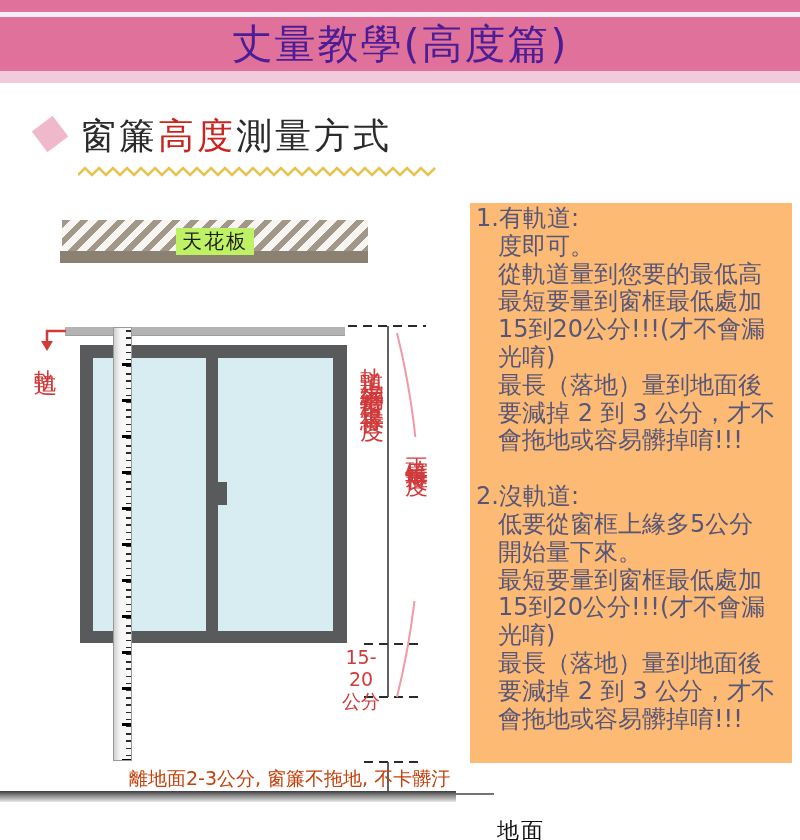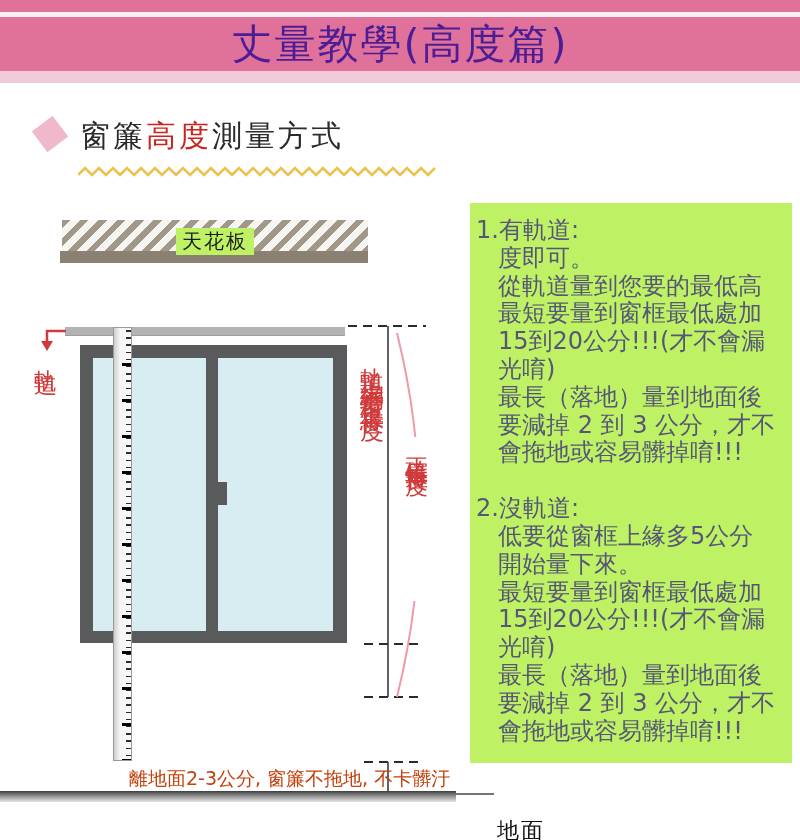--- a/index.html
+++ b/index.html
@@ -11,21 +11,21 @@
 
   
   #band-top{left:0;top:0;width:800px;height:12px;background:#e0719b;}
   #band-gap{left:0;top:12px;width:800px;height:5px;background:#f9eef3;}
   #band-main{left:0;top:17px;width:800px;height:54px;background:#e0719b;
     color:#4c1d95;font-size:41px;line-height:54px;text-align:center;letter-spacing:2px;}
   #band-sub{left:0;top:71px;width:800px;height:12px;background:#f2cbdb;}
 
   
   #diamond{left:37px;top:121px;width:26px;height:26px;background:#f0b9cb;transform:rotate(53deg);}
-  #heading{left:80px;top:110px;width:420px;height:52px;font-size:30px;line-height:52px;
+  #heading{left:80px;top:110px;width:420px;height:52px;font-size:36px;line-height:52px;
     color:#2b2b2b;letter-spacing:3px;white-space:nowrap;}
   #heading .hl{color:#c9251f;}
   #zigzag{left:78px;top:165px;}
 
   
   #ceiling-hatch{left:62px;top:220px;width:306px;height:32px;
     background:repeating-linear-gradient(135deg,#a2988a 0 6px,#f7f5f1 6px 13px);}
   #ceiling-bar{left:60px;top:251px;width:308px;height:12px;background:#8b8173;}
   #ceiling-label{left:176px;top:228px;width:78px;height:27px;background:#bef264;
     font-size:20px;line-height:27px;text-align:center;color:#1c1c1c;letter-spacing:2px;}
@@ -56,22 +56,22 @@
   #gap-label{left:334px;top:646px;width:54px;text-align:center;color:#d03a3a;
     font-size:19px;line-height:22px;}
 
   
   #floor-note{left:97px;top:766px;width:300px;color:#c2410c;font-size:19px;white-space:nowrap;margin-left:32px;}
   #ground-bar{left:0;top:791px;width:456px;height:11px;
     background:linear-gradient(to bottom,#3c3c3c,#8f8f8f 45%,#e6e6e6);}
   #ground-label{left:497px;top:816px;font-size:22px;color:#111;letter-spacing:2px;}
 
   
-  #panel{left:470px;top:203px;width:322px;height:560px;background:#bef264;
-    color:#565678;font-size:24px;line-height:27.8px;padding:14px 6px;box-sizing:border-box;}
+  #panel{left:470px;top:203px;width:322px;height:560px;background:#fdba74;
+    color:#565678;font-size:24px;line-height:27.8px;padding:2px 6px;box-sizing:border-box;}
   .section{margin-bottom:28px;}
   .iline{white-space:nowrap;}
   .ibody{padding-left:22px;}
 
   svg{display:block;}
   #overlay{left:0;top:0;pointer-events:none;}
 </style>
 </head>
 <body>
 
@@ -115,20 +115,24 @@
     <line x1="388" y1="326" x2="388" y2="697" stroke="#3a3a3a" stroke-width="1.6"></line>
     <line x1="388" y1="762" x2="388" y2="793" stroke="#3a3a3a" stroke-width="1.6"></line>
 
     <path d="M 397 333 Q 442 515 397 697" fill="none" stroke="#ef9aa6" stroke-width="2"></path>
 
     <line x1="420" y1="794" x2="494" y2="794" stroke="#444" stroke-width="1.4"></line>
   </svg>
 
   <div class="abs vtext" id="measure-left-label">軌道上緣到窗框下緣長度</div>
   <div class="abs vtext" id="measure-right-label">正確最短長度</div>
+  <div class="abs" id="gap-label">
+    <div>15-20</div>
+    <div>公分</div>
+  </div>
 
   <div class="abs" id="floor-note">離地面2-3公分, 窗簾不拖地, 不卡髒汙</div>
   <div class="abs" id="ground-bar"></div>
   <div class="abs" id="ground-label">地面</div>
 
   <div class="abs" id="panel">
     <div class="section">
       <div class="iline">1.有軌道:</div>
       <div class="iline ibody">度即可。</div>
       <div class="iline ibody">從軌道量到您要的最低高</div>

